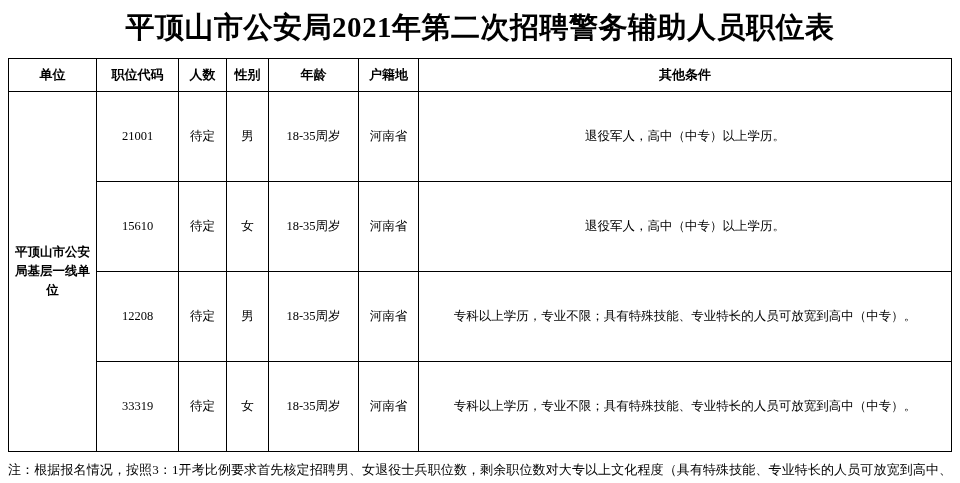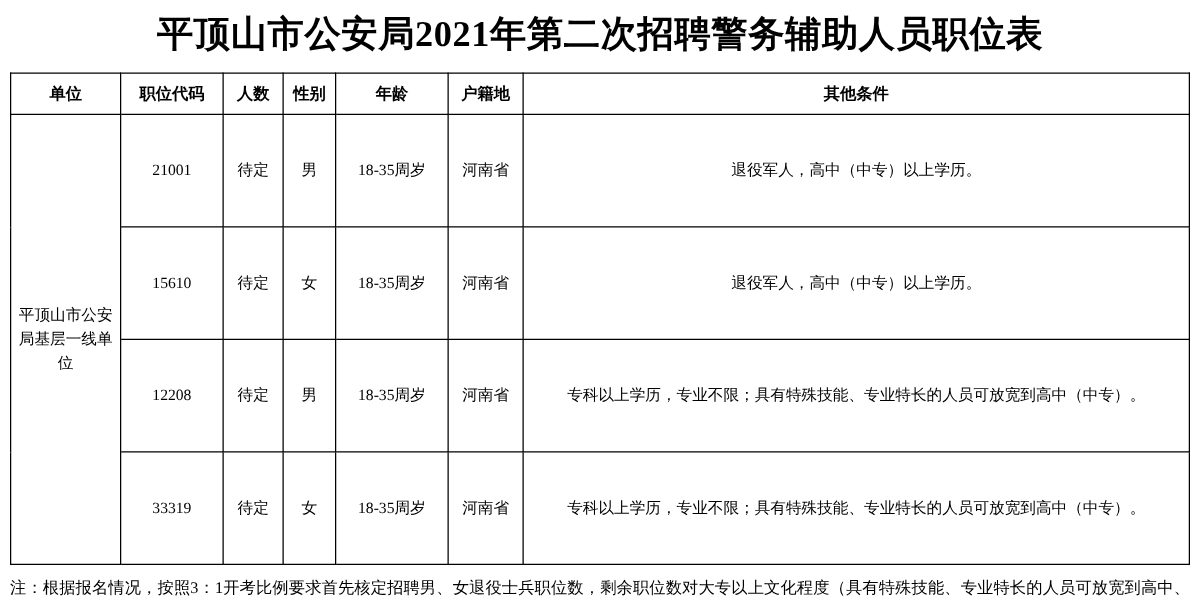--- a/index.html
+++ b/index.html
@@ -47,21 +47,21 @@
     font-weight: bold;
     height: 28px;
     padding: 2px 2px;
     font-size: 13px;
   }
   table.job-table tbody td {
     height: 85px;
     padding: 2px 4px;
   }
   td.unit-cell {
-    font-weight: normal;
+    font-weight: bold;
     font-size: 13px;
     line-height: 1.5;
     padding: 0 8px;
   }
   td.cond-cell {
     font-size: 12.5px;
   }
   .col-unit { width: 88px; }
   .col-code { width: 82px; }
   .col-num  { width: 48px; }

